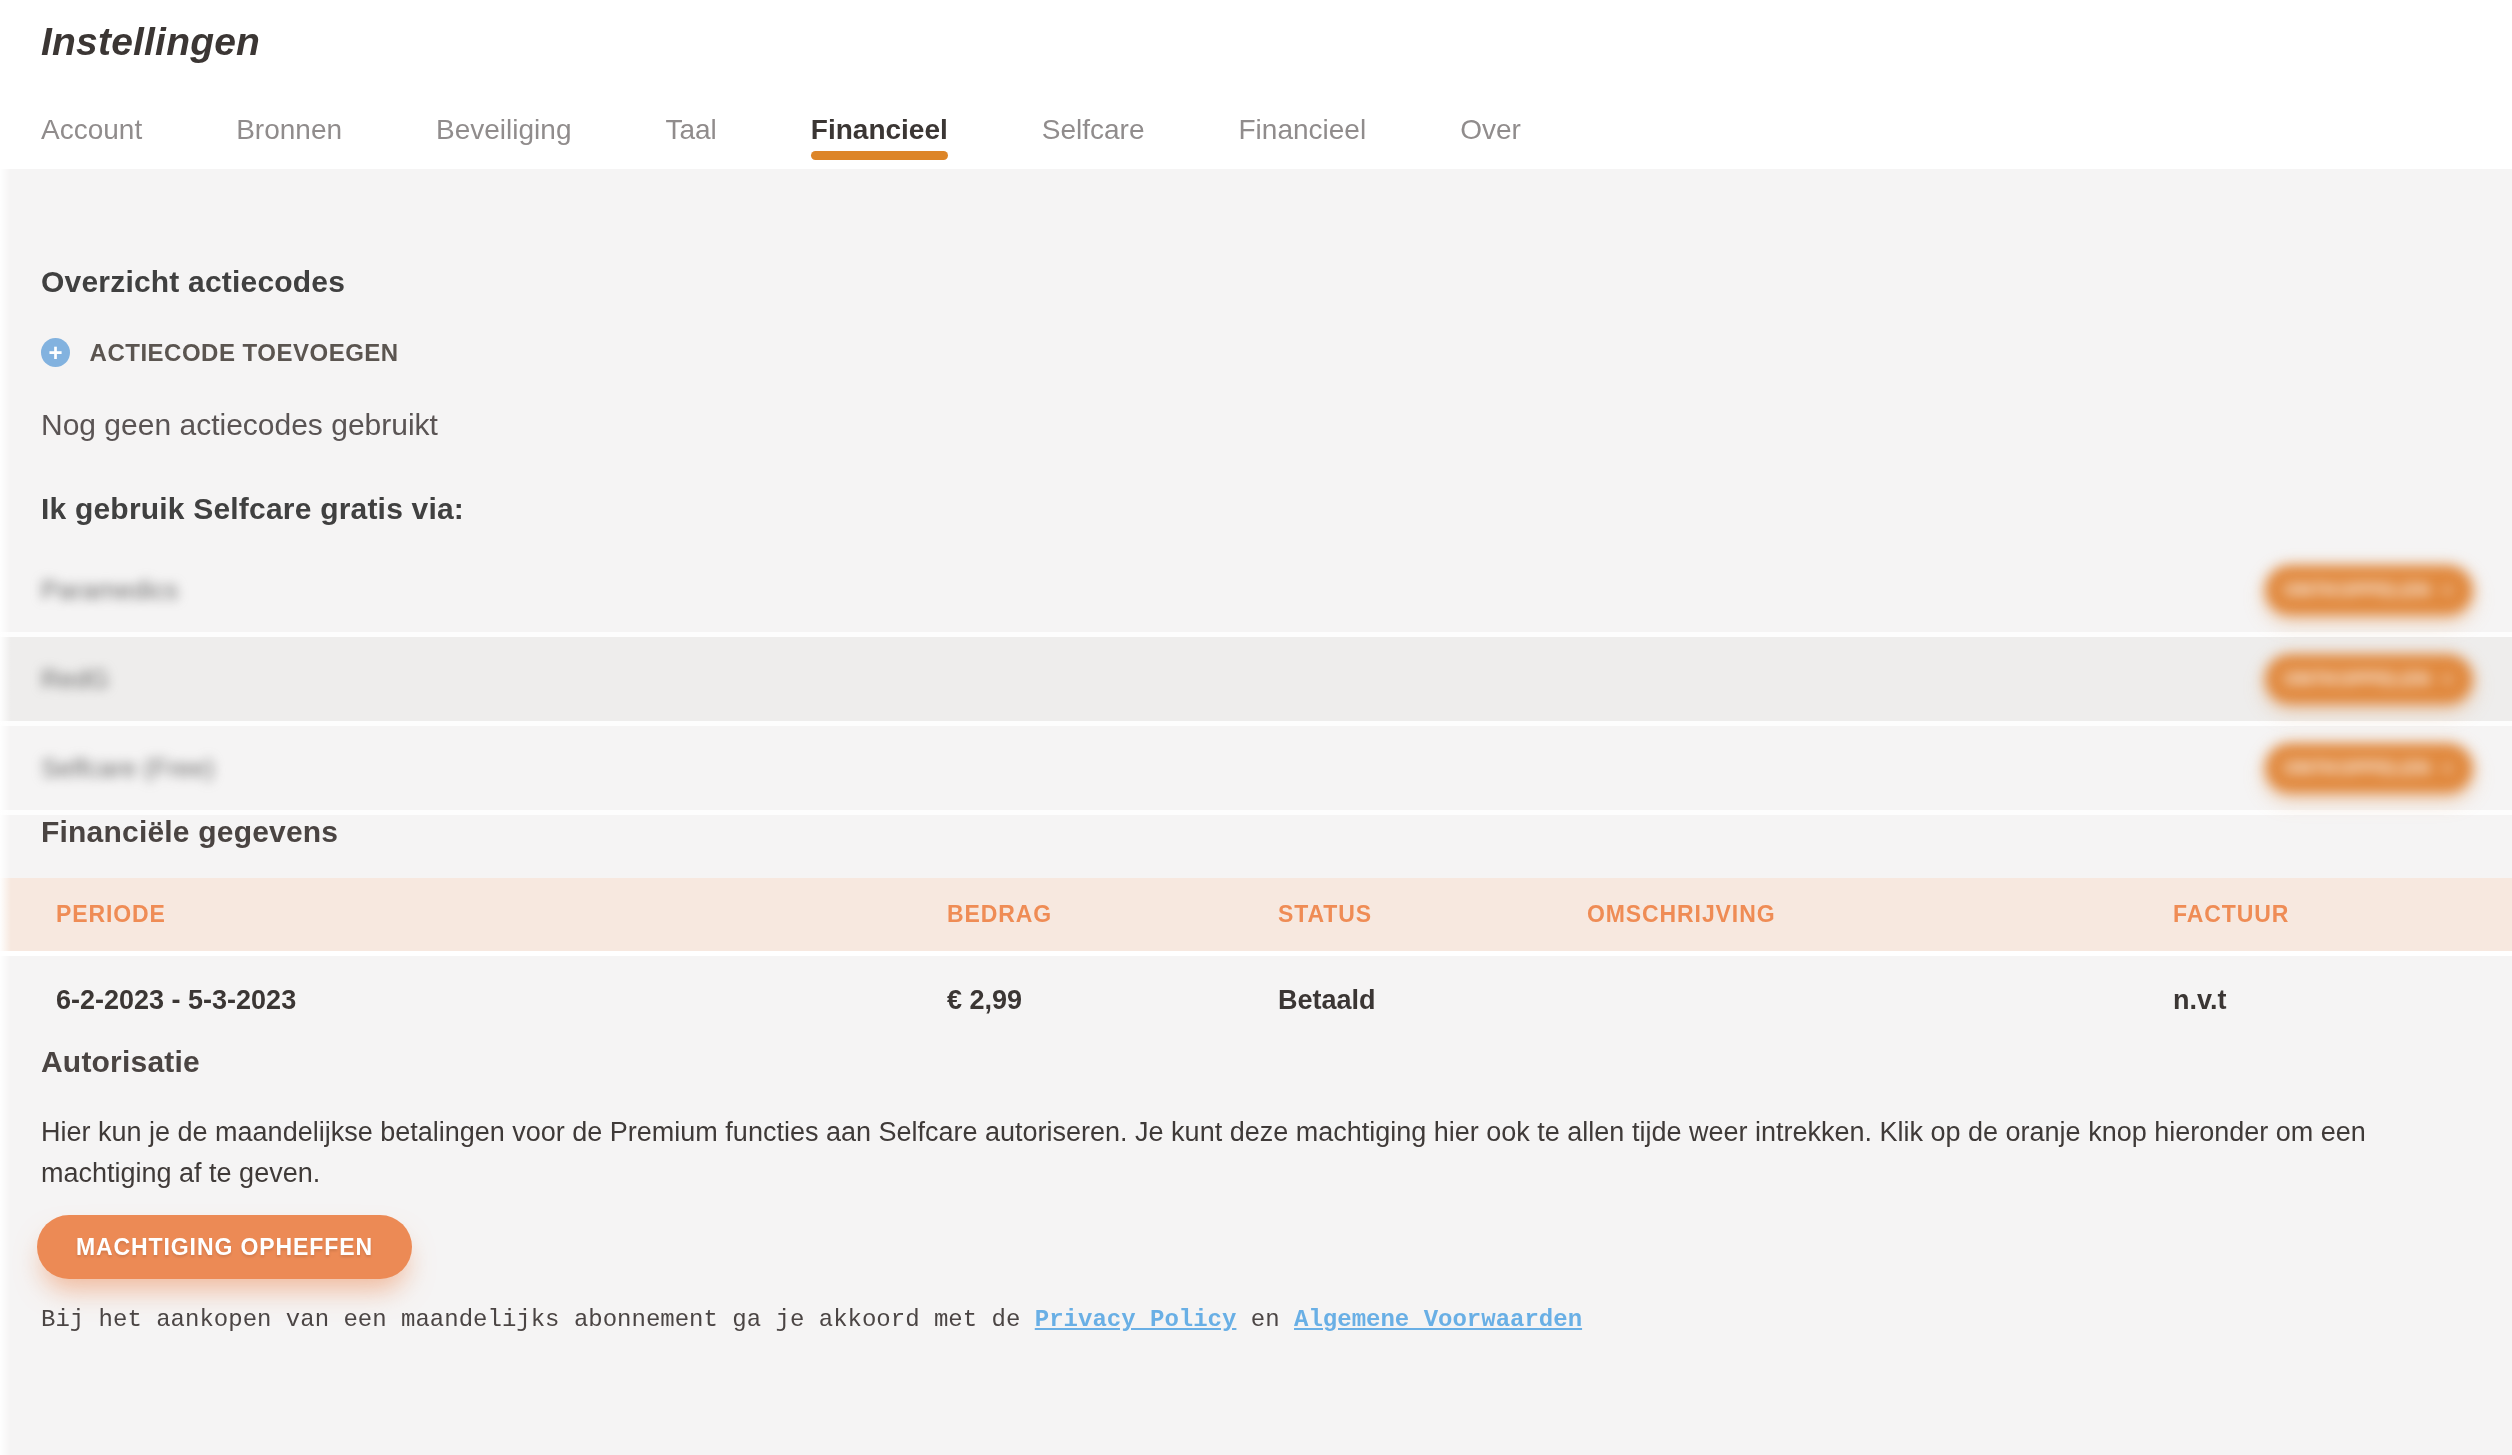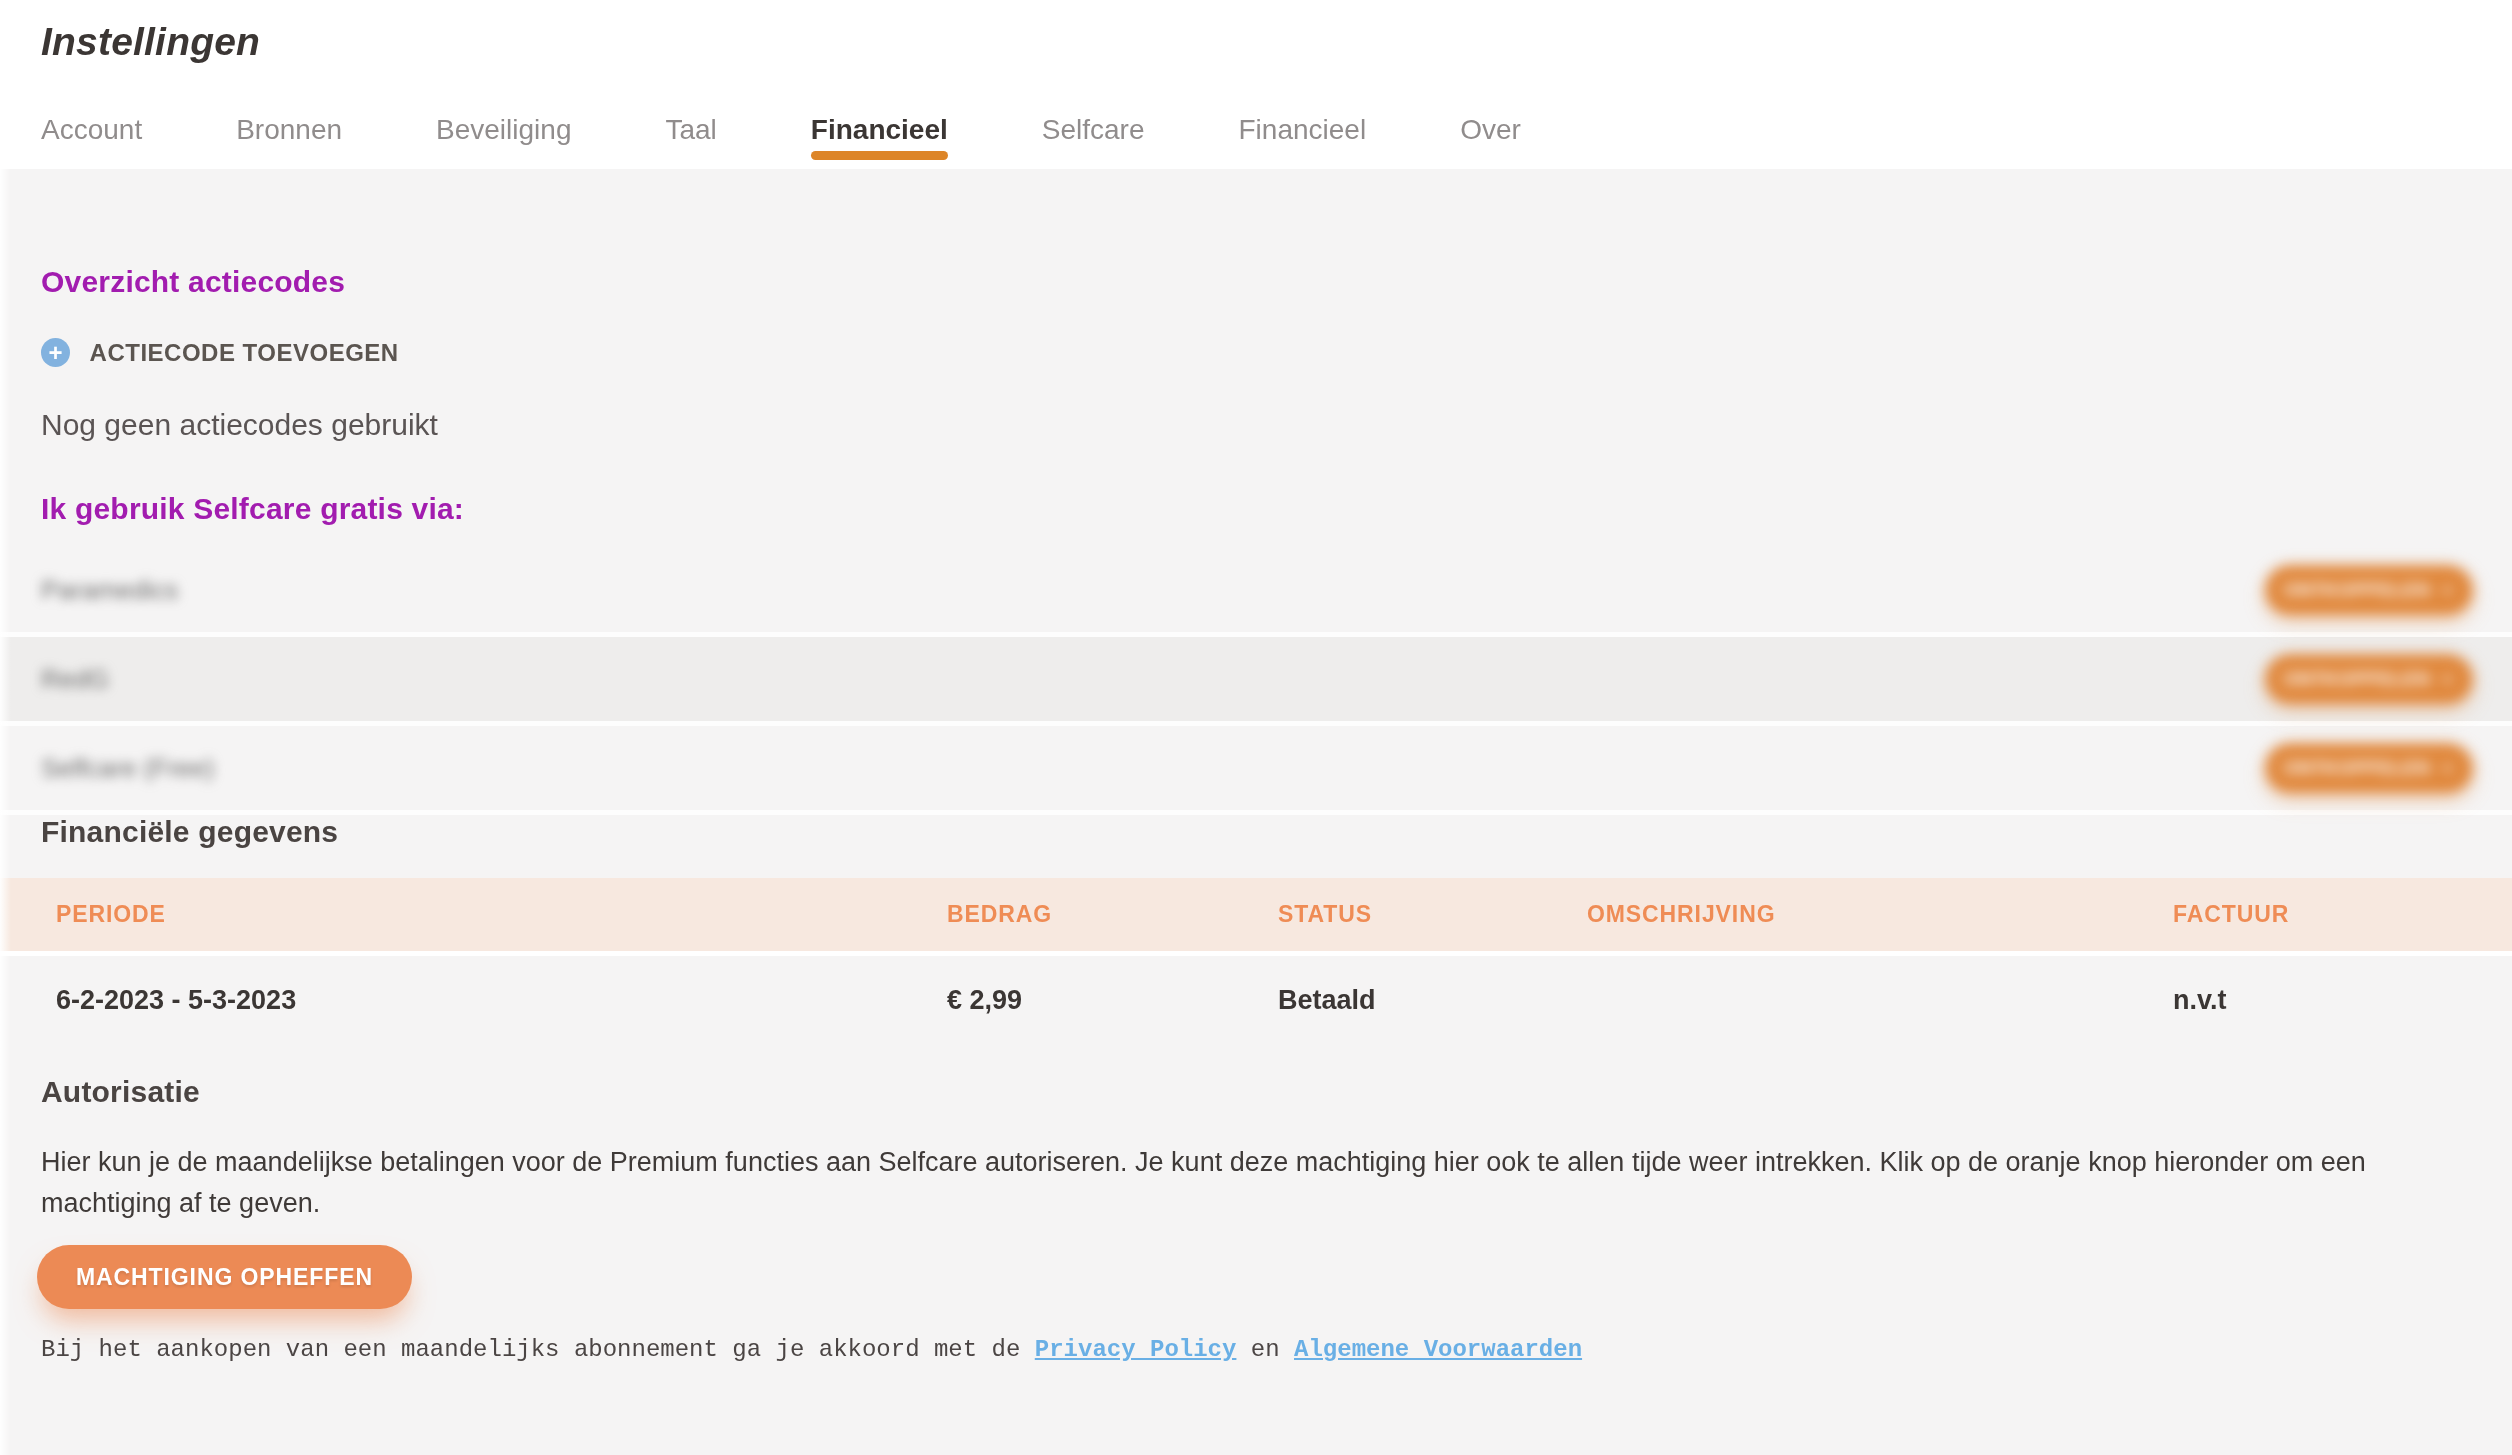--- a/index.html
+++ b/index.html
@@ -15,21 +15,21 @@
   .tab{position:relative;font-size:28px;color:#908c8c;cursor:pointer;white-space:nowrap;}
   .tab.active{color:#3b3634;font-weight:700;}
   .tab.active::after{
     content:"";position:absolute;left:0;right:0;bottom:-14.3px;height:9px;
     border-radius:5.3px;background:#dd8528;
   }
   
   .content{position:relative;height:1286px;background:#f5f4f4;box-sizing:border-box;}
   .left-edge{position:absolute;left:0;top:0;bottom:0;width:10.7px;
     background:linear-gradient(to right,rgba(255,255,255,.95),rgba(255,255,255,0));pointer-events:none;}
-  .h2{margin:0 41px;font-size:30px;font-weight:700;color:#a21caf;letter-spacing:0.2px;}
+  .h2{margin:0 41px;font-size:30px;font-weight:700;color:#404040;letter-spacing:0.2px;}
   .h2.sub{color:#4a4442;}
   #h-overzicht{padding-top:96px;}
   
   .add-btn{display:flex;align-items:center;gap:19.6px;margin:39px 41px 0;
     background:none;border:none;padding:0;cursor:pointer;
     font-family:inherit;}
   .plus{width:29px;height:29px;border-radius:50%;background:#82b2df;color:#ffffff;
     display:flex;align-items:center;justify-content:center;font-size:24px;font-weight:700;line-height:1;}
   .add-label{font-size:24px;font-weight:700;color:#5b5550;letter-spacing:0.5px;}
   .empty-text{margin:41px 41px 0;font-size:30px;color:#5a5454;}
@@ -47,21 +47,21 @@
   .pill .x{font-size:16px;}
   
   #h-financieel{}
   .thead,.trow{display:grid;grid-template-columns:891px 331px 309px 586px auto;
     align-items:center;padding-left:56px;}
   .thead{margin-top:29px;height:73px;background:#f7e8df;border-bottom:5.3px solid #ffffff;}
   .th{font-size:23px;font-weight:700;color:#ef8c55;letter-spacing:0.9px;}
   .trow{height:89px;}
   .td{font-size:27px;font-weight:700;color:#3b3634;}
   
-  #h-autorisatie{margin-top:30px;}
+  #h-autorisatie{}
   .para{margin:33px 41px 0;max-width:2432px;font-size:27px;line-height:1.5;color:#3f3a38;}
   .cta{display:inline-flex;align-items:center;justify-content:center;margin:22px 0 0 37px;
     min-width:290px;height:64px;padding:0 39px;border:none;border-radius:32px;
     background:#ec8a55;color:#ffffff;font-family:inherit;font-size:23px;font-weight:700;
     letter-spacing:0.9px;cursor:pointer;text-shadow:0 1.8px 2.7px rgba(0,0,0,.12);
     box-shadow:0 16px 27px -5.3px rgba(236,138,85,.55);}
   .foot{margin:27px 41px 0;font-size:24px;color:#4b4544;font-family:Liberation Mono, monospace;}
   .foot a{color:#69afe5;font-weight:700;text-decoration:underline;cursor:pointer;}
 </style>
 </head>

